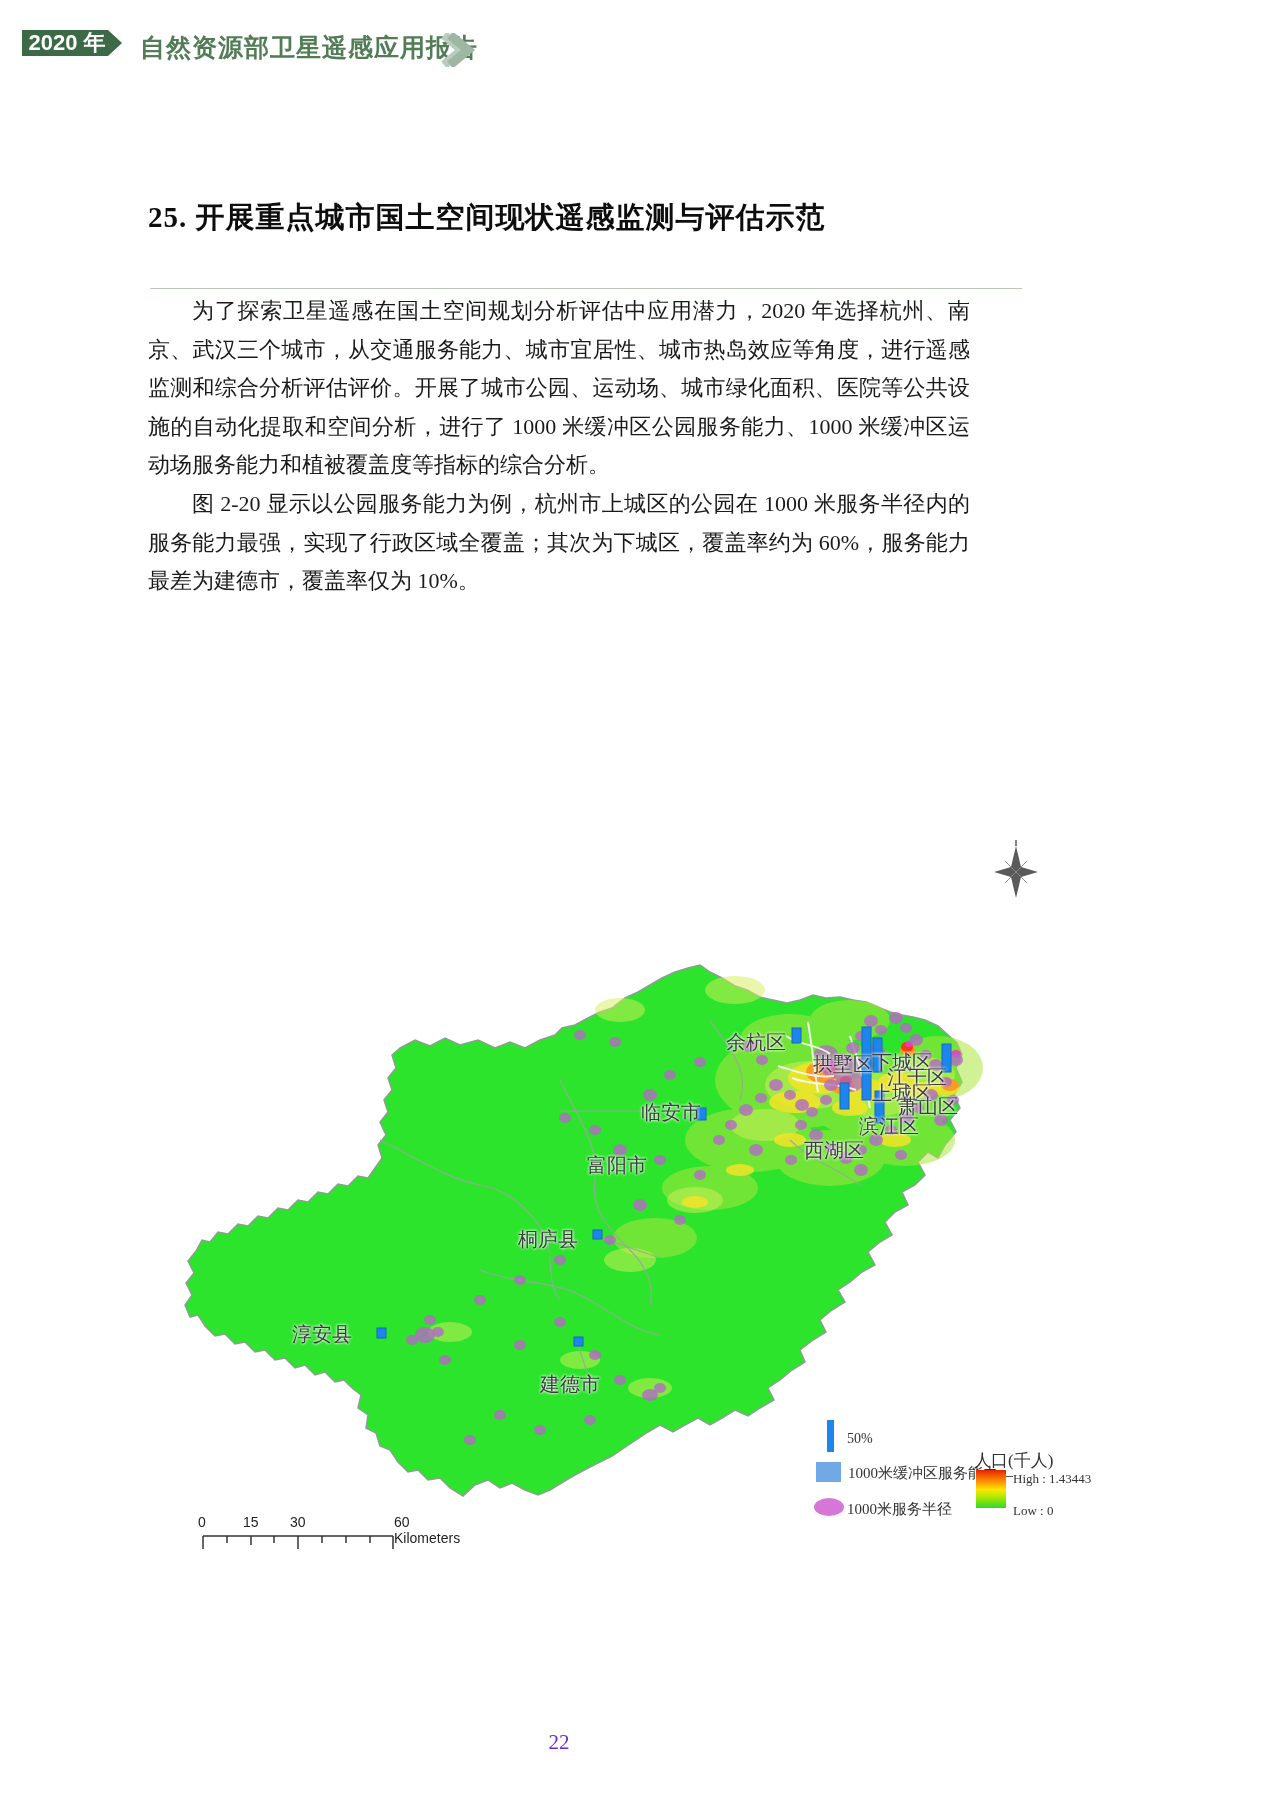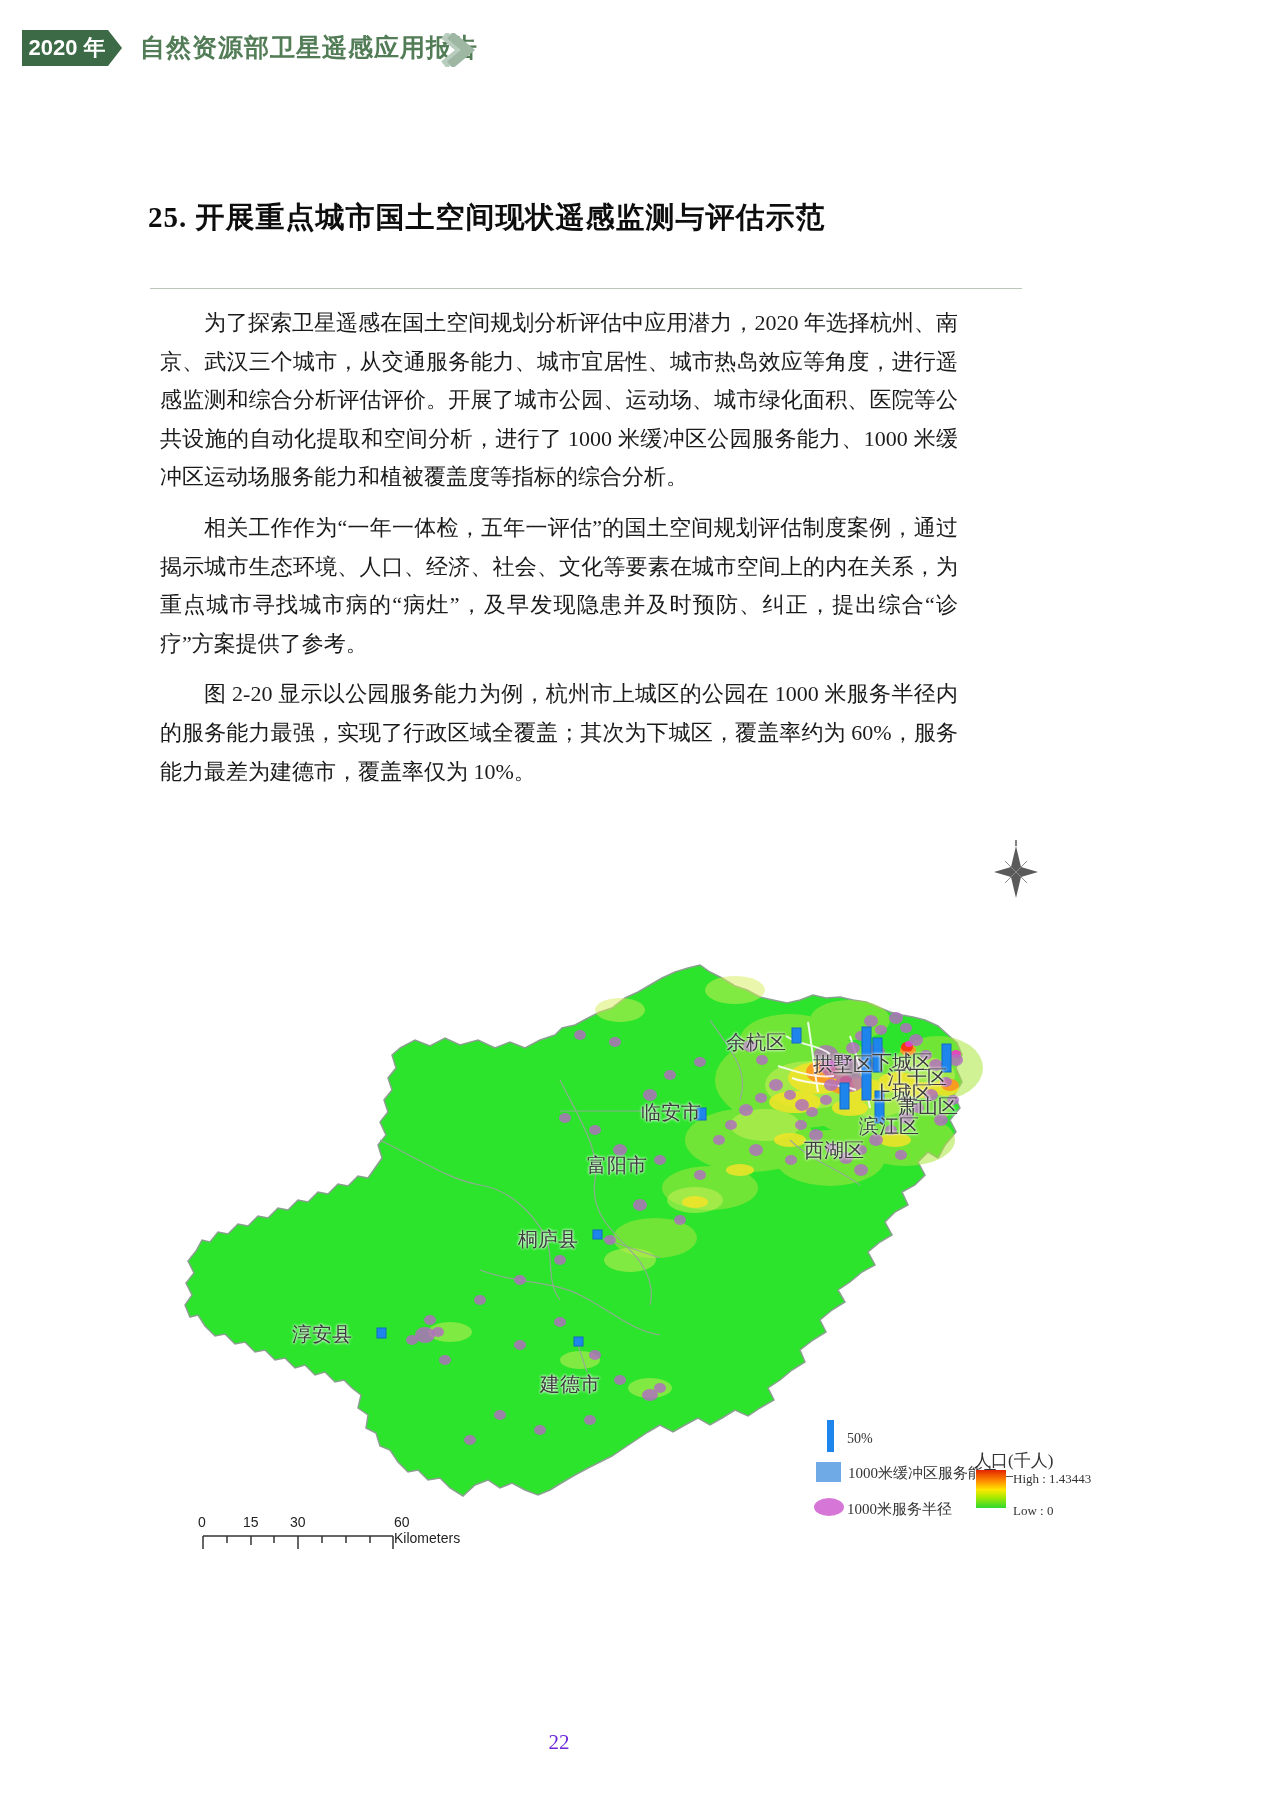--- a/index.html
+++ b/index.html
@@ -1,34 +1,34 @@
 <!DOCTYPE html>
 <html><head>
 <meta charset="utf-8">
 <style>
   html,body{margin:0;padding:0;background:#fff;}
   .page{position:relative;width:1280px;height:1810px;background:#fff;overflow:hidden;
         font-family:"Liberation Serif","DejaVu Serif",serif;color:#1a1a1a;}
 
   
-  .year-badge{position:absolute;left:22px;top:30px;width:100px;height:36px;background:#3d6a46;
+  .year-badge{position:absolute;left:22px;top:30px;width:100px;height:26px;background:#3d6a46;
     clip-path:polygon(0 0,86% 0,100% 50%,86% 100%,0 100%);display:flex;align-items:center;justify-content:center;}
   .year-badge span{color:#fff;font-family:"Liberation Sans","DejaVu Sans",sans-serif;
     font-weight:bold;font-size:22px;padding-right:10px;}
   .header-title{position:absolute;left:140px;top:31px;font-family:"Liberation Sans","DejaVu Sans",sans-serif;
     font-weight:bold;font-size:25px;color:#517c56;letter-spacing:1px;}
   .header-chevron{position:absolute;left:440px;top:33px;}
 
   
   .section-heading{position:absolute;left:148px;top:198px;margin:0;font-size:29px;font-weight:bold;
     color:#0d0d0d;letter-spacing:1px;font-family:"Liberation Serif","DejaVu Serif",serif;}
   .heading-rule{position:absolute;left:150px;top:288px;width:872px;height:1px;background:#b9c6ba;}
   .body-text{position:absolute;left:148px;top:292px;width:822px;font-size:22px;line-height:38.6px;
     text-align:justify;}
-  .body-text p{margin:12px;text-indent:2em;}
+  .body-text p{margin:0;text-indent:2em;}
 
   
   .figure-map{position:absolute;left:150px;top:840px;width:1000px;height:730px;}
   .figure-map svg.map-canvas{position:absolute;left:0;top:0;}
   .district-label{position:absolute;transform:translate(-50%,-50%);font-size:20px;color:#3c3c3c;
     white-space:nowrap;text-shadow:0 0 3px #fff,0 0 3px #fff;}
   .blob{fill:#b26cc2;fill-opacity:.82;}
   .cap-bar{fill:#1e85ec;stroke:#1268c4;stroke-width:1;}
 
   
@@ -70,21 +70,20 @@
       <path d="M4 2 L22 17 L4 32" fill="none" stroke="#b9cdbf" stroke-width="9"></path>
       <path d="M10 2 L28 17 L10 32" fill="none" stroke="#9db7a3" stroke-width="9"></path>
     </svg>
   </header>
 
   <h1 class="section-heading">25. 开展重点城市国土空间现状遥感监测与评估示范</h1>
   <div class="heading-rule"></div>
 
   <div class="body-text">
     <p>为了探索卫星遥感在国土空间规划分析评估中应用潜力，2020 年选择杭州、南京、武汉三个城市，从交通服务能力、城市宜居性、城市热岛效应等角度，进行遥感监测和综合分析评估评价。开展了城市公园、运动场、城市绿化面积、医院等公共设施的自动化提取和空间分析，进行了 1000 米缓冲区公园服务能力、1000 米缓冲区运动场服务能力和植被覆盖度等指标的综合分析。</p>
-    <p>相关工作作为“一年一体检，五年一评估”的国土空间规划评估制度案例，通过揭示城市生态环境、人口、经济、社会、文化等要素在城市空间上的内在关系，为重点城市寻找城市病的“病灶”，及早发现隐患并及时预防、纠正，提出综合“诊疗”方案提供了参考。</p>
     <p>图 2-20 显示以公园服务能力为例，杭州市上城区的公园在 1000 米服务半径内的服务能力最强，实现了行政区域全覆盖；其次为下城区，覆盖率约为 60%，服务能力最差为建德市，覆盖率仅为 10%。</p>
   </div>
 
   <figure class="figure-map" style="margin:0;">
     <svg class="map-canvas" width="1000" height="730" viewBox="0 0 1000 730">
 
       <g>
         <polygon fill="#2be42b" stroke="#8aa08e" stroke-width="1.5" points="
           250,208 265,200 280,206 295,198 310,205 328,200 345,208 360,202 375,208 390,200 405,195
           412,188 425,185 438,178 450,172 462,168 475,158 488,152 500,145 512,138 525,132 538,128 550,125

